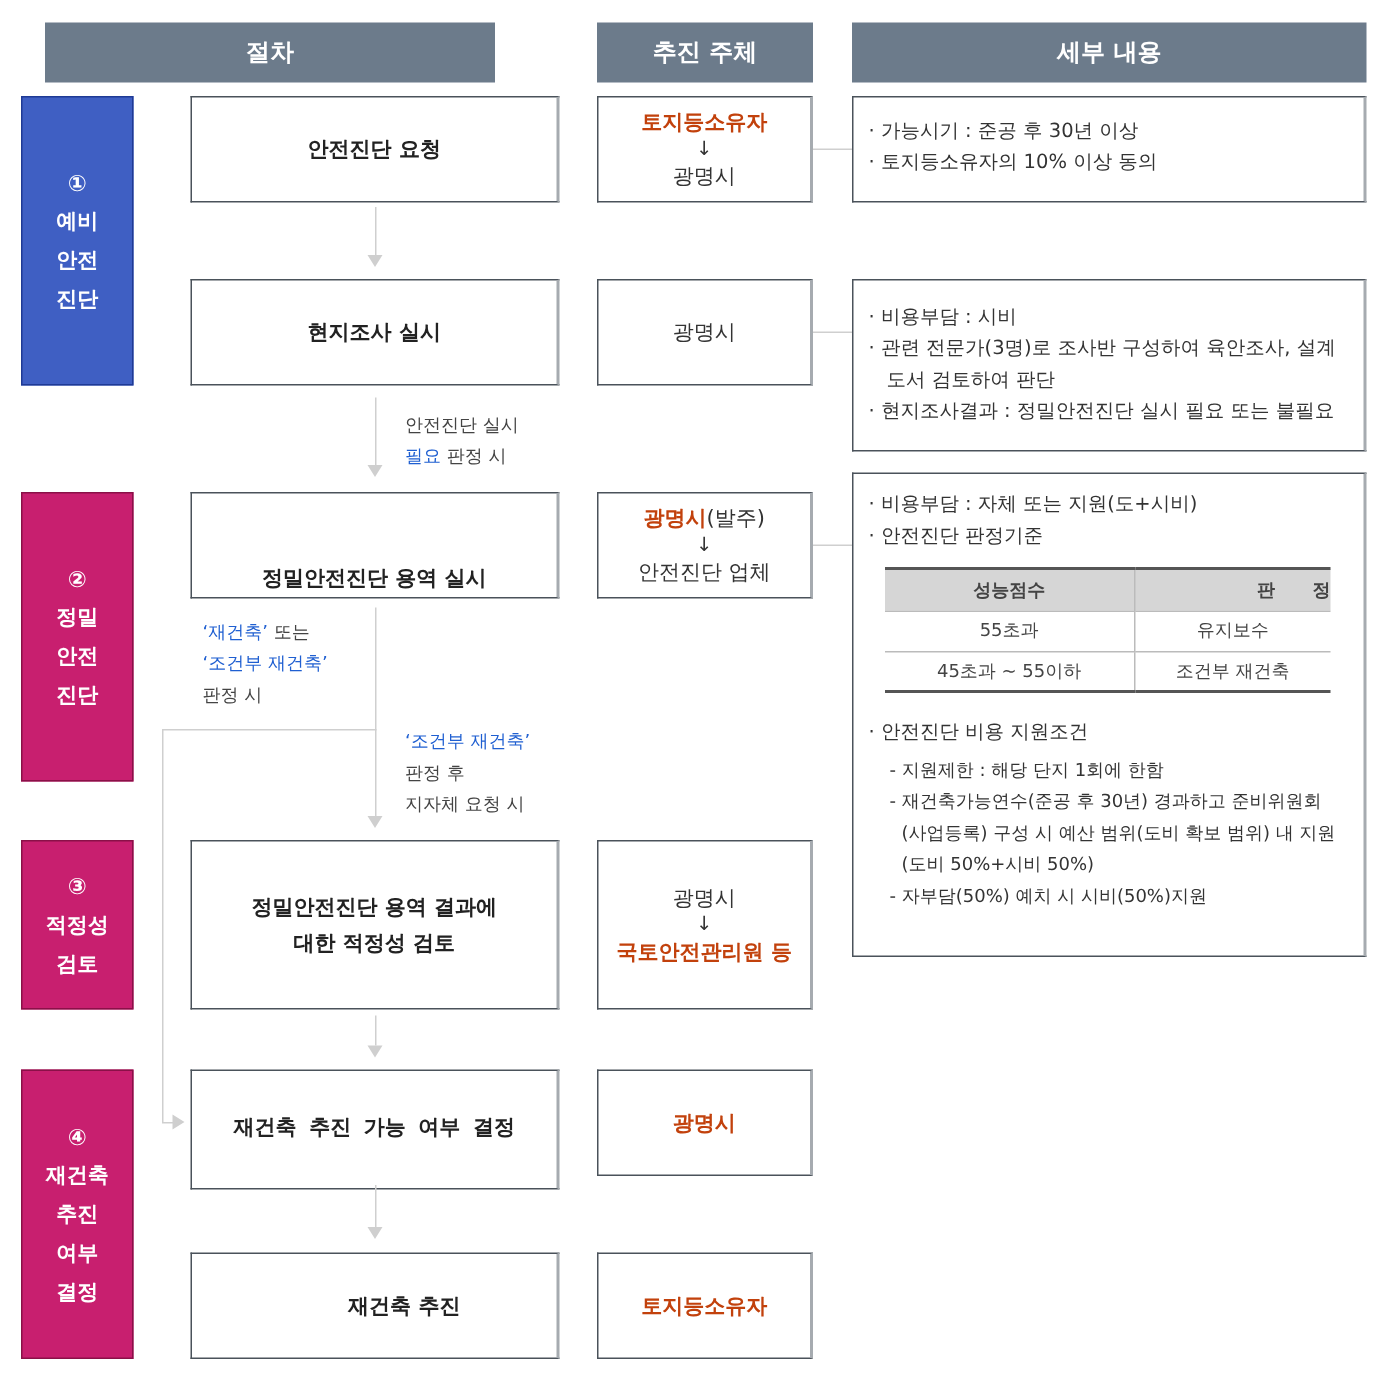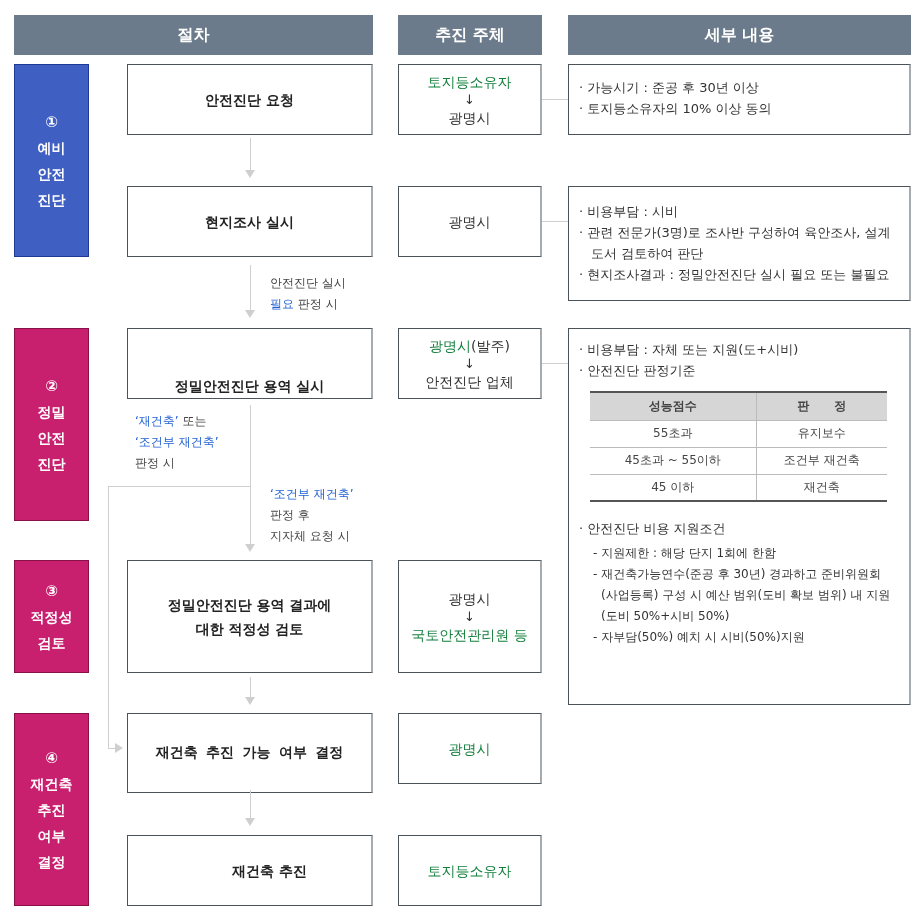--- a/index.html
+++ b/index.html
@@ -12,21 +12,21 @@
   .stage { position: absolute; left: 14px; width: 75px; color: #fff; font-weight: bold; font-size: 14px;
            display: flex; flex-direction: column; align-items: center; justify-content: center; line-height: 26px; text-align: center; }
   .stage.blue { background: #3f5fc3; border: 1px solid #1f3a95; }
   .stage.pink { background: #c81f6f; border: 1px solid #8a1048; }
   .stage .num { font-size: 15px; font-weight: bold; }
 
   .box { position: absolute; background: #fff; border: 1px solid #4a525a; border-right: 2px solid #a6abb0;
          display: flex; flex-direction: column; align-items: center; justify-content: center; text-align: center; font-size: 14px; line-height: 24px; }
   .step { left: 127px; width: 246px; font-weight: bold; color: #222; }
   .actor { left: 398px; width: 144px; color: #333; }
-  .actor .b { font-weight: normal; color: #15803d; }
+  .actor .b { font-weight: bold; color: #c2410c; }
   .actor .arrow { line-height: 12px; font-size: 13px; }
 
   .detail { position: absolute; left: 568px; width: 343px; background: #fff; border: 1px solid #4a525a; border-right: 2px solid #a6abb0;
             font-size: 13px; line-height: 21px; color: #333; padding: 10px 10px; }
   .detail .li { padding-left: 12px; text-indent: -12px; }
   .detail .sub { font-size: 12px; line-height: 21px; padding-left: 22px; text-indent: -8px; }
 
   .vline { position: absolute; width: 1px; background: #cfcfcf; }
   .hline { position: absolute; height: 1px; background: #cfcfcf; }
   .tri-down { position: absolute; width: 0; height: 0; border-left: 5px solid transparent; border-right: 5px solid transparent; border-top: 8px solid #cfcfcf; }
@@ -37,21 +37,21 @@
 
   table.crit { width: 297px; border-collapse: collapse; margin: 10px 0 10px 11px; font-size: 12px; }
   table.crit th { background: #d6d6d6; font-weight: bold; color: #444; height: 28px; border-top: 2px solid #555; border-bottom: 1px solid #bbb; }
   table.crit td { height: 27px; text-align: center; color: #444; border-bottom: 1px solid #bbb; }
   table.crit tr:last-child td { border-bottom: 2px solid #555; }
   table.crit th:first-child, table.crit td:first-child { border-right: 1px solid #bbb; }
 </style>
 </head>
 <body>
 
-<div class="hdr" style="left:14px;width:359px;text-align:center;">절차</div>
+<div class="hdr" style="left:30px;width:300px;text-align:center;">절차</div>
 <div class="hdr" style="left:398px;width:144px;">추진 주체</div>
 <div class="hdr" style="left:568px;width:343px;">세부 내용</div>
 
 <div class="stage blue" style="top:64px;height:193px;">
   <span class="num">①</span>
   <span>예비</span>
   <span>안전</span>
   <span>진단</span>
 </div>
 <div class="stage pink" style="top:328px;height:193px;">
@@ -124,42 +124,38 @@
 
 <div class="detail" style="top:64px;height:71px;padding-top:12px;">
   <div class="li">· 가능시기 : 준공 후 30년 이상</div>
   <div class="li">· 토지등소유자의 10% 이상 동의</div>
 </div>
 <div class="detail" style="top:186px;height:115px;padding-top:14px;">
   <div class="li">· 비용부담 : 시비</div>
   <div class="li">· 관련 전문가(3명)로 조사반 구성하여 육안조사, 설계도서 검토하여 판단</div>
   <div class="li">· 현지조사결과 : 정밀안전진단 실시 필요 또는 불필요</div>
 </div>
-<div class="detail" style="top:328px;height:377px;">
+<div class="detail" style="top:315px;height:323px;">
   <div class="li">· 비용부담 : 자체 또는 지원(도+시비)</div>
   <div class="li">· 안전진단 판정기준</div>
   <table class="crit">
     <thead>
       <tr>
         <th>성능점수</th>
-        <th style="white-space:pre;">판      정</th>
+        <th style="white-space:pre;text-align:right;">판      정</th>
       </tr>
     </thead>
     <tbody>
       <tr>
         <td>55초과</td>
         <td>유지보수</td>
       </tr>
       <tr>
         <td>45초과 ~ 55이하</td>
         <td>조건부 재건축</td>
-      </tr>
-      <tr>
-        <td>45 이하</td>
-        <td>재건축</td>
       </tr>
     </tbody>
   </table>
   <div class="li" style="margin-top:16px;">· 안전진단 비용 지원조건</div>
   <div class="sub" style="margin-top:4px;">- 지원제한 : 해당 단지 1회에 한함</div>
   <div class="sub">- 재건축가능연수(준공 후 30년) 경과하고 준비위원회 (사업등록) 구성 시 예산 범위(도비 확보 범위) 내 지원 (도비 50%+시비 50%)</div>
   <div class="sub">- 자부담(50%) 예치 시 시비(50%)지원</div>
 </div>
 
 <div class="vline" style="left:250px;top:138px;height:32px;"></div>

